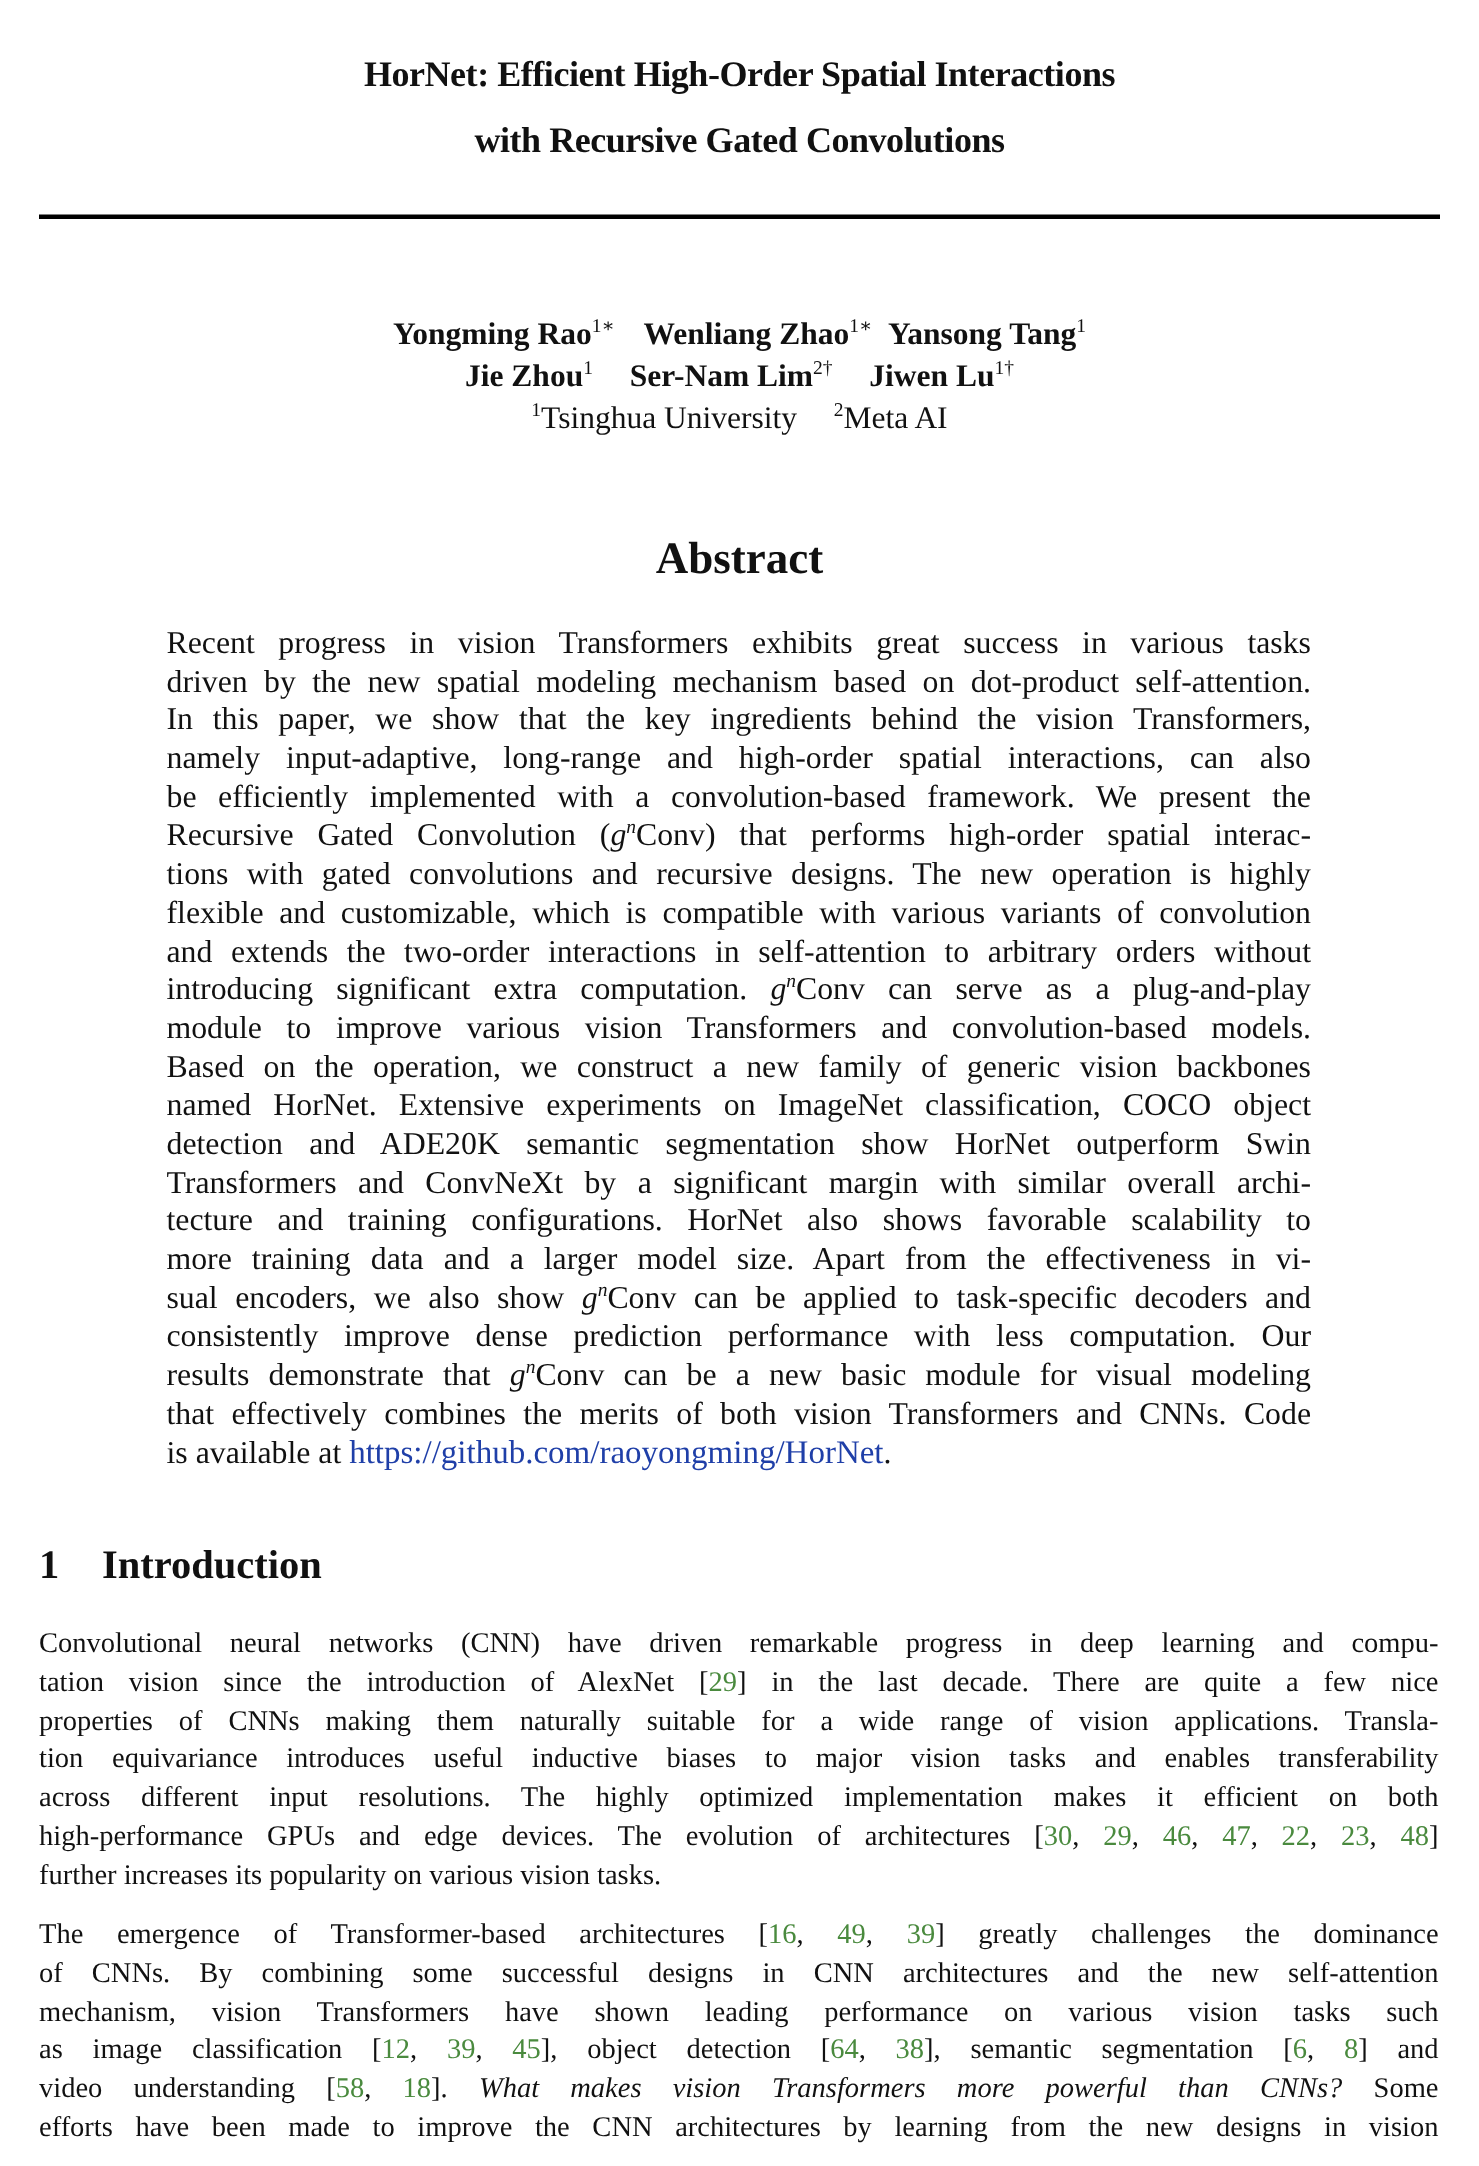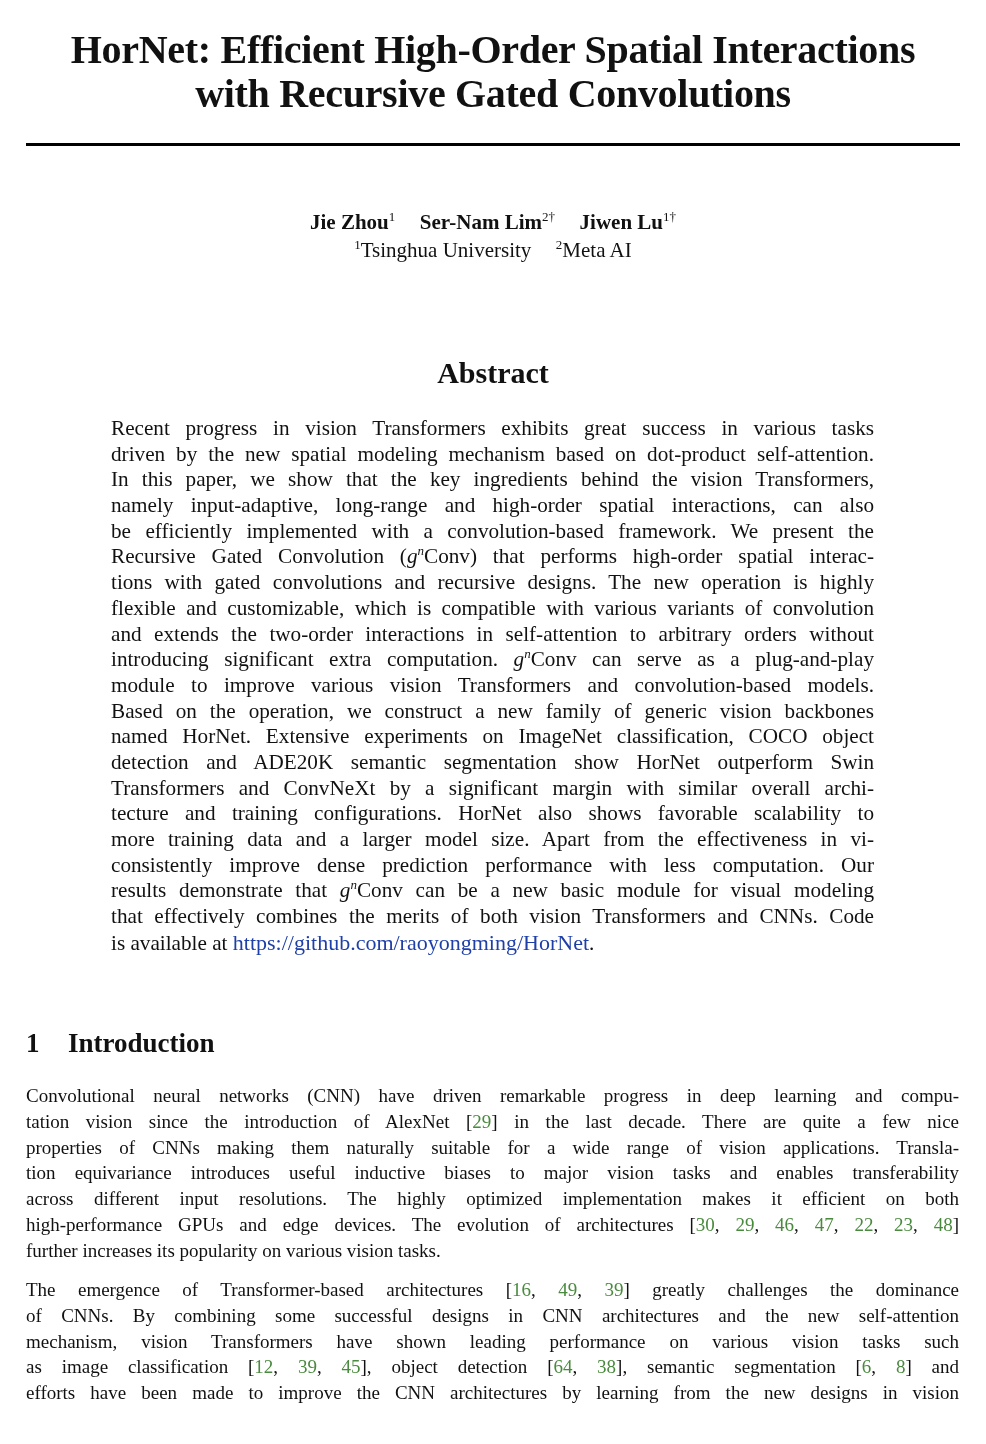--- a/index.html
+++ b/index.html
@@ -2,21 +2,21 @@
 <html><head>
 <meta charset="utf-8">
 <style>
   html, body { margin:0; padding:0; background:#ffffff; }
   body {
     width:986px; height:1444px; overflow:hidden; position:relative;
     font-family:"Liberation Serif", "DejaVu Serif", serif; color:#111;
   }
   .title {
     position:absolute; left:0; width:986px; top:28px;
-    text-align:center; font-weight:bold; font-size:40px; line-height:44px;
+    text-align:center; font-weight:bold; font-size:24px; line-height:44px;
     letter-spacing:-0.3px;
   }
   .rule {
     position:absolute; left:26px; width:934px; top:143px; height:3px; background:#000;
   }
   .authors {
     position:absolute; left:0; width:986px; top:208px; text-align:center;
     font-size:21px; line-height:28px;
   }
   .authors .row { white-space:nowrap; }
@@ -56,20 +56,25 @@
 
 <div class="title">
   <div>HorNet: Efficient High-Order Spatial Interactions</div>
   <div>with Recursive Gated Convolutions</div>
 </div>
 
 <div class="rule"></div>
 
 <div class="authors">
   <div class="row">
+    <b>Yongming Rao</b><sup>1∗</sup><span class="gap"></span>
+    <b>Wenliang Zhao</b><sup>1∗</sup>&nbsp;
+    <b>Yansong Tang</b><sup>1</sup>
+  </div>
+  <div class="row">
     <b>Jie Zhou</b><sup>1</sup><span class="gap"></span>&nbsp;
     <b>Ser-Nam Lim</b><sup>2†</sup><span class="gap"></span>&nbsp;
     <b>Jiwen Lu</b><sup>1†</sup>
   </div>
   <div class="row">
     <sup>1</sup><span>Tsinghua University</span><span class="gap"></span>&nbsp;
     <sup>2</sup><span>Meta AI</span>
   </div>
 </div>
 
@@ -86,20 +91,21 @@
     <span class="line">flexible and customizable, which is compatible with various variants of convolution</span>
     <span class="line">and extends the two-order interactions in self-attention to arbitrary orders without</span>
     <span class="line">introducing significant extra computation. <i class="g">g</i><sup class="n">n</sup>Conv can serve as a plug-and-play</span>
     <span class="line">module to improve various vision Transformers and convolution-based models.</span>
     <span class="line">Based on the operation, we construct a new family of generic vision backbones</span>
     <span class="line">named HorNet. Extensive experiments on ImageNet classification, COCO object</span>
     <span class="line">detection and ADE20K semantic segmentation show HorNet outperform Swin</span>
     <span class="line">Transformers and ConvNeXt by a significant margin with similar overall archi-</span>
     <span class="line">tecture and training configurations. HorNet also shows favorable scalability to</span>
     <span class="line">more training data and a larger model size. Apart from the effectiveness in vi-</span>
+    <span class="line">sual encoders, we also show <i class="g">g</i><sup class="n">n</sup>Conv can be applied to task-specific decoders and</span>
     <span class="line">consistently improve dense prediction performance with less computation. Our</span>
     <span class="line">results demonstrate that <i class="g">g</i><sup class="n">n</sup>Conv can be a new basic module for visual modeling</span>
     <span class="line">that effectively combines the merits of both vision Transformers and CNNs. Code</span>
     <span class="line last">is available at <span class="url" style="color: rgb(31, 63, 168);">https://github.com/raoyongming/HorNet</span>.</span>
   </div>
 
 <div class="section">
   <span class="num">1</span><span>Introduction</span>
 </div>
 
@@ -110,14 +116,15 @@
     <span class="line">tion equivariance introduces useful inductive biases to major vision tasks and enables transferability</span>
     <span class="line">across different input resolutions. The highly optimized implementation makes it efficient on both</span>
     <span class="line">high-performance GPUs and edge devices. The evolution of architectures [<span class="cite" style="color: rgb(74, 138, 62);">30</span>, <span class="cite" style="color: rgb(74, 138, 62);">29</span>, <span class="cite" style="color: rgb(74, 138, 62);">46</span>, <span class="cite" style="color: rgb(74, 138, 62);">47</span>, <span class="cite" style="color: rgb(74, 138, 62);">22</span>, <span class="cite" style="color: rgb(74, 138, 62);">23</span>, <span class="cite" style="color: rgb(74, 138, 62);">48</span>]</span>
     <span class="line last">further increases its popularity on various vision tasks.</span>
   </div>
 <div class="body p2" id="p2">
     <span class="line">The emergence of Transformer-based architectures [<span class="cite" style="color: rgb(74, 138, 62);">16</span>, <span class="cite" style="color: rgb(74, 138, 62);">49</span>, <span class="cite" style="color: rgb(74, 138, 62);">39</span>] greatly challenges the dominance</span>
     <span class="line">of CNNs. By combining some successful designs in CNN architectures and the new self-attention</span>
     <span class="line">mechanism, vision Transformers have shown leading performance on various vision tasks such</span>
     <span class="line">as image classification [<span class="cite" style="color: rgb(74, 138, 62);">12</span>, <span class="cite" style="color: rgb(74, 138, 62);">39</span>, <span class="cite" style="color: rgb(74, 138, 62);">45</span>], object detection [<span class="cite" style="color: rgb(74, 138, 62);">64</span>, <span class="cite" style="color: rgb(74, 138, 62);">38</span>], semantic segmentation [<span class="cite" style="color: rgb(74, 138, 62);">6</span>, <span class="cite" style="color: rgb(74, 138, 62);">8</span>] and</span>
+    <span class="line">video understanding [<span class="cite" style="color: rgb(74, 138, 62);">58</span>, <span class="cite" style="color: rgb(74, 138, 62);">18</span>]. <i>What makes vision Transformers more powerful than CNNs?</i> Some</span>
     <span class="line">efforts have been made to improve the CNN architectures by learning from the new designs in vision</span>
   </div>
 
 </body></html>

